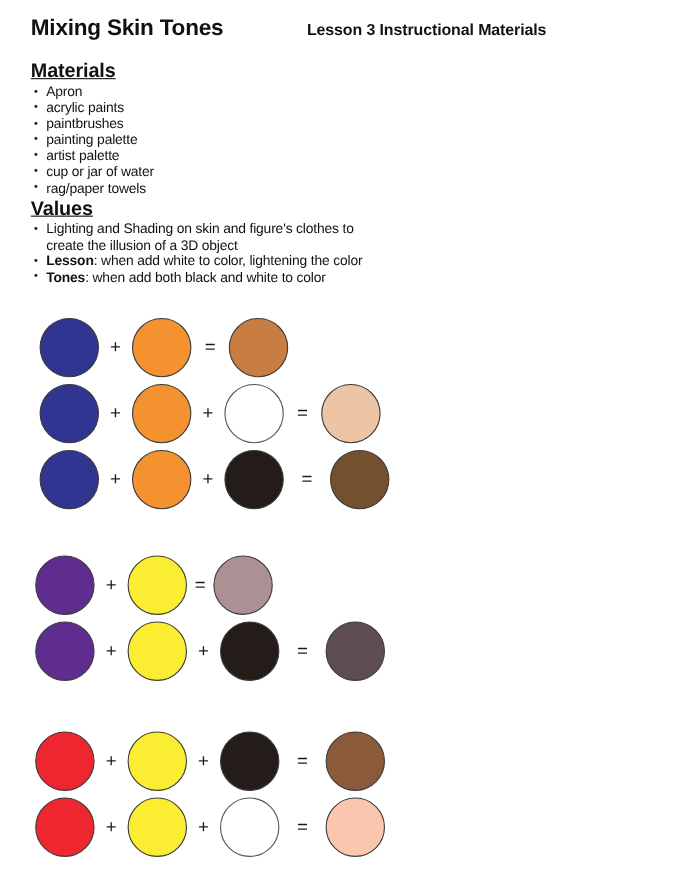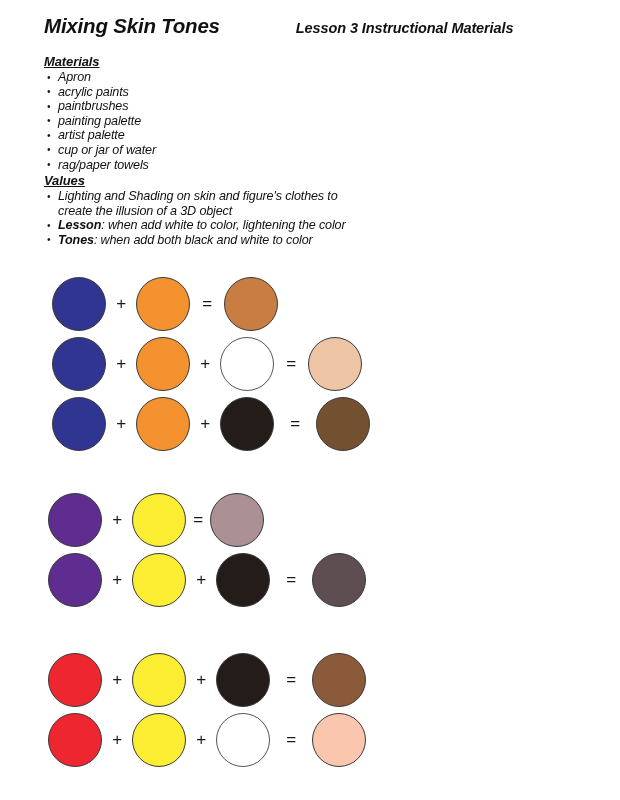--- a/index.html
+++ b/index.html
@@ -13,22 +13,21 @@
     font-family: "Liberation Sans", sans-serif;
     color: #111111;
     overflow: hidden;
     position: relative;
   }
   .page {
     position: relative;
     width: 620px;
     height: 572px;
     box-sizing: border-box;
-    padding: 14px 18px 0 44px;
-    font-style: italic;
+    padding: 14px 18px 0 28px;
   }
 
   
   .header {
     display: flex;
     align-items: baseline;
     justify-content: flex-start;
   }
   .doc-title {
     font-size: 20.5px;
@@ -46,21 +45,21 @@
   }
 
   
   .section {
     margin-top: 16px;
   }
   .section.values {
     margin-top: 1px;
   }
   .section-heading {
-    font-size: 13px;
+    font-size: 18px;
     font-weight: bold;
     text-decoration: underline;
     margin-bottom: 1px;
     letter-spacing: -0.1px;
   }
   ul.bullets {
     list-style: none;
     margin: 0;
     padding: 0;
   }

